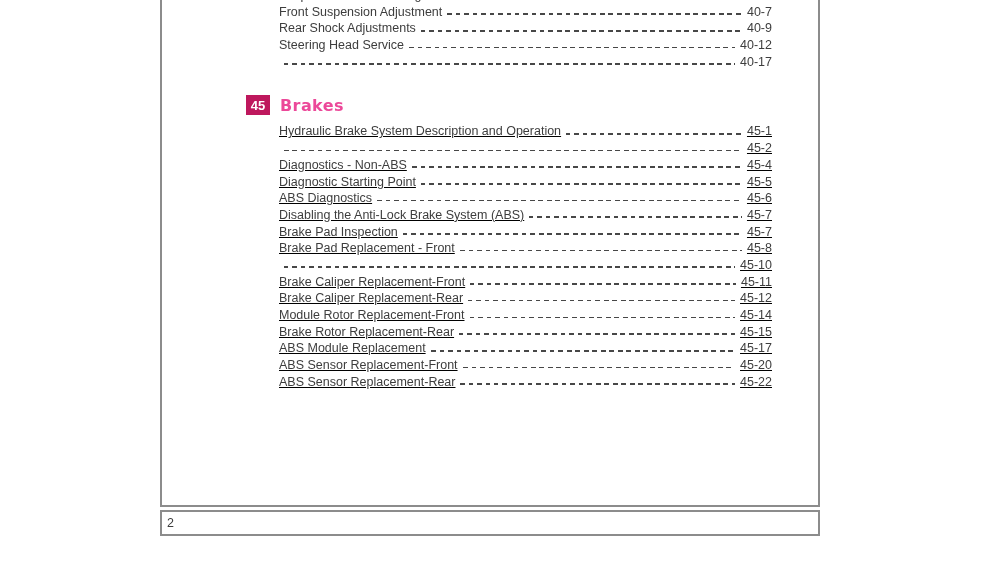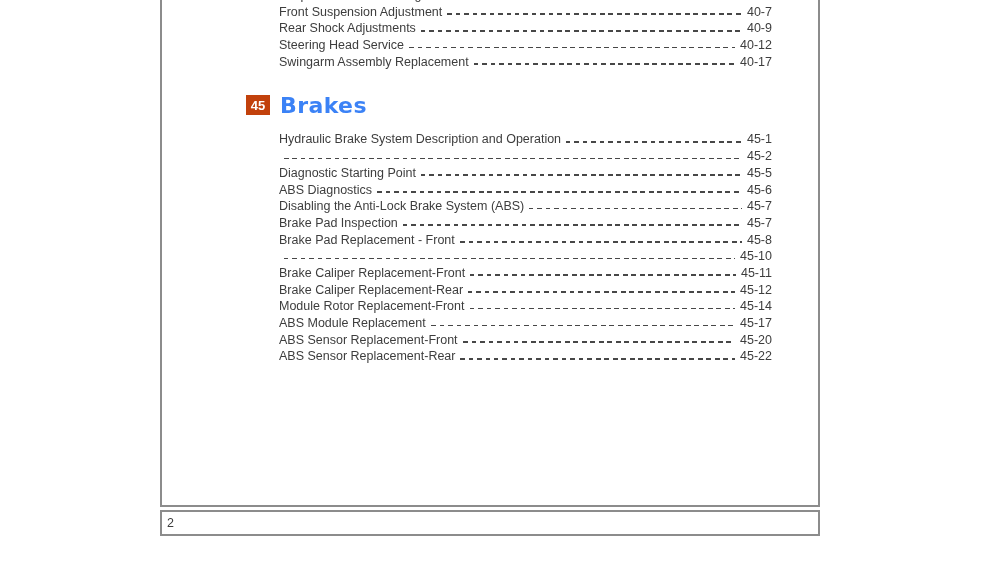--- a/index.html
+++ b/index.html
@@ -26,46 +26,46 @@
     border-left: 2px solid #8c8c8c;
     border-right: 2px solid #8c8c8c;
     border-bottom: 2px solid #8c8c8c;
   }
   .content {
     padding: 0 46px 0 117px;
   }
   .toc-section { display: block; }
   .section-suspension .rows { margin-top: 7px; }
   .section-brakes { margin-top: 25px; }
-  .section-brakes .rows { margin-top: 16px; }
+  .section-brakes .rows { margin-top: 8px; text-decoration: underline; }
 
   .section-heading {
     display: flex;
     align-items: center;
     gap: 10px;
     margin-left: -33px;
     height: 20px;
   }
   .badge {
     width: 24px;
     height: 20px;
-    background: #c2410c;
+    background: #be185d;
     color: #ffffff;
     font-weight: bold;
     font-size: 13px;
     display: flex;
     align-items: center;
     justify-content: center;
     flex: 0 0 auto;
   }
   .heading-text {
     font-family: "DejaVu Sans", sans-serif;
     font-weight: bold;
-    font-size: 22px;
-    color: #3b82f6;
+    font-size: 16px;
+    color: #ec4899;
     letter-spacing: 0.4px;
   }
 
   .toc-row {
     display: flex;
     align-items: flex-start;
     height: 16.7px;
     font-size: 12.5px;
     line-height: 16.7px;
     color: #3d3d3d;
@@ -119,21 +119,20 @@
               <span class="toc-title">Rear Shock Adjustments</span>
               <span class="toc-leader"></span>
               <span class="toc-page">40-9</span>
             </div>
             <div class="toc-row">
               <span class="toc-title">Steering Head Service</span>
               <span class="toc-leader"></span>
               <span class="toc-page">40-12</span>
             </div>
             <div class="toc-row">
-              <span class="toc-title">Swingarm Assembly Replacement</span>
               <span class="toc-leader"></span>
               <span class="toc-page">40-17</span>
             </div>
           </div>
         </div>
         <div class="toc-section section-brakes">
           <div class="section-heading">
             <span class="badge">45</span>
             <span class="heading-text">Brakes</span>
           </div>
@@ -141,20 +140,25 @@
             <div class="toc-row">
               <span class="toc-title">Hydraulic Brake System Description and Operation</span>
               <span class="toc-leader"></span>
               <span class="toc-page">45-1</span>
             </div>
             <div class="toc-row">
               <span class="toc-leader"></span>
               <span class="toc-page">45-2</span>
             </div>
             <div class="toc-row">
+              <span class="toc-title">Diagnostics - Non-ABS</span>
+              <span class="toc-leader"></span>
+              <span class="toc-page">45-4</span>
+            </div>
+            <div class="toc-row">
               <span class="toc-title">Diagnostic Starting Point</span>
               <span class="toc-leader"></span>
               <span class="toc-page">45-5</span>
             </div>
             <div class="toc-row">
               <span class="toc-title">ABS Diagnostics</span>
               <span class="toc-leader"></span>
               <span class="toc-page">45-6</span>
             </div>
             <div class="toc-row">
@@ -183,20 +187,25 @@
             </div>
             <div class="toc-row">
               <span class="toc-title">Brake Caliper Replacement-Rear</span>
               <span class="toc-leader"></span>
               <span class="toc-page">45-12</span>
             </div>
             <div class="toc-row">
               <span class="toc-title">Module Rotor Replacement-Front</span>
               <span class="toc-leader"></span>
               <span class="toc-page">45-14</span>
+            </div>
+            <div class="toc-row">
+              <span class="toc-title">Brake Rotor Replacement-Rear</span>
+              <span class="toc-leader"></span>
+              <span class="toc-page">45-15</span>
             </div>
             <div class="toc-row">
               <span class="toc-title">ABS Module Replacement</span>
               <span class="toc-leader"></span>
               <span class="toc-page">45-17</span>
             </div>
             <div class="toc-row">
               <span class="toc-title">ABS Sensor Replacement-Front</span>
               <span class="toc-leader"></span>
               <span class="toc-page">45-20</span>

